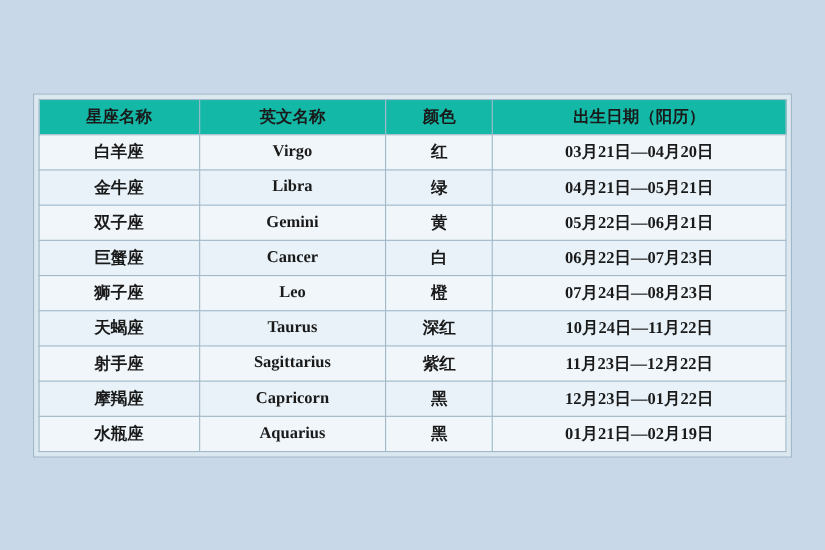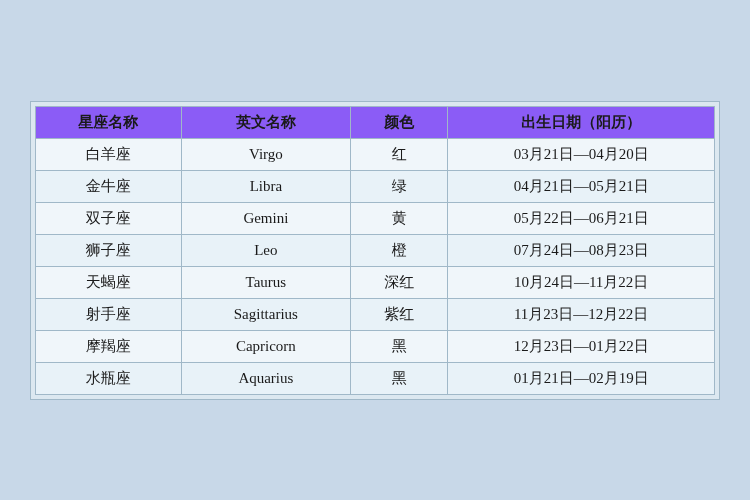--- a/index.html
+++ b/index.html
@@ -31,28 +31,29 @@
 
     th, td {
       border: 1px solid #a0b8c8;
       text-align: center;
       padding: 6px 10px;
       font-size: 15px;
       color: #1a1a1a;
     }
 
     thead tr th {
-      background-color: #8b5cf6;
+      background-color: #14b8a6;
       font-weight: bold;
       font-size: 15px;
       color: #1a1a1a;
     }
 
     tbody tr {
       background-color: #f0f6fa;
+      font-weight: bold;
     }
 
     tbody tr:nth-child(even) {
       background-color: #e8f2f8;
     }
 
     td:nth-child(1) {
       width: 120px;
     }
     td:nth-child(2) {
@@ -91,20 +92,26 @@
           <td>绿</td>
           <td>04月21日—05月21日</td>
         </tr>
         <tr>
           <td>双子座</td>
           <td>Gemini</td>
           <td>黄</td>
           <td>05月22日—06月21日</td>
         </tr>
         <tr>
+          <td>巨蟹座</td>
+          <td>Cancer</td>
+          <td>白</td>
+          <td>06月22日—07月23日</td>
+        </tr>
+        <tr>
           <td>狮子座</td>
           <td>Leo</td>
           <td>橙</td>
           <td>07月24日—08月23日</td>
         </tr>
         <tr>
           <td>天蝎座</td>
           <td>Taurus</td>
           <td>深红</td>
           <td>10月24日—11月22日</td>

